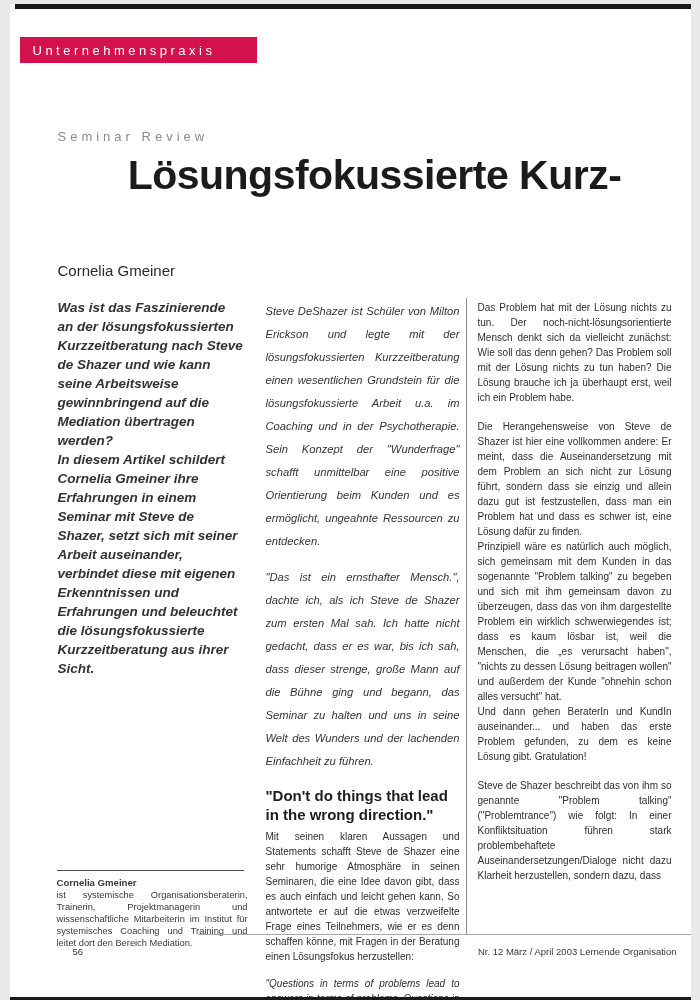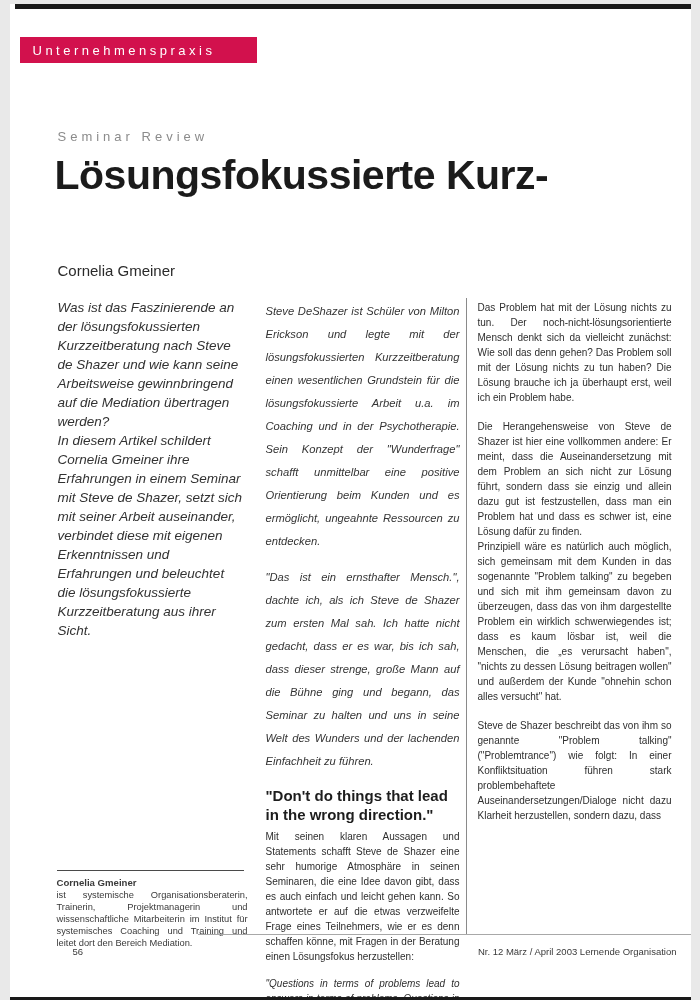--- a/index.html
+++ b/index.html
@@ -19,28 +19,29 @@
     font-size:13px; letter-spacing:3.5px; font-weight:400;
   }
   .kicker {
     position:absolute; left:48px; top:125px;
     font-size:13px; letter-spacing:4px; color:#8b8b8b;text-align:right;
   }
   .title {
     position:absolute; left:45px; top:148px; margin:0; width:640px;
     font-size:41px; line-height:47px; font-weight:bold; letter-spacing:-0.5px;
     color:#1b1b1b;
+    text-align:center;
   }
   .byline { position:absolute; left:48px; top:258px; font-size:15px; color:#2a2a2a; }
 
   .col-left {
     position:absolute; left:48px; top:294px; width:186px;
     font-style:italic; font-size:13.5px; line-height:19px; color:#323232;
   }
-  .col-left p { margin:0; }
+  .col-left p { margin:0;font-weight:bold; }
 
   .col-mid  { position:absolute; left:256px; top:296px; width:194px; }
   .col-right{ position:absolute; left:468px; top:296px; width:194px; }
 
   .lead {
     font-style:italic; font-size:11.2px; line-height:23px; color:#343434;
     text-align:justify; margin:0 0 13px 0;
   }
   .body-text {
     font-size:10px; line-height:15px; color:#2e2e2e;
@@ -101,20 +102,21 @@
 
   <div class="divider"></div>
 
   <div class="col-right">
     <div>
       <p class="body-text">Das Problem hat mit der Lösung nichts zu tun. Der noch-nicht-lösungsorientierte Mensch denkt sich da vielleicht zunächst: Wie soll das denn gehen? Das Problem soll mit der Lösung nichts zu tun haben? Die Lösung brauche ich ja überhaupt erst, weil ich ein Problem habe.</p>
     </div>
     <div class="block-gap">
       <p class="body-text">Die Herangehensweise von Steve de Shazer ist hier eine vollkommen andere: Er meint, dass die Auseinandersetzung mit dem Problem an sich nicht zur Lösung führt, sondern dass sie einzig und allein dazu gut ist festzustellen, dass man ein Problem hat und dass es schwer ist, eine Lösung dafür zu finden.</p>
       <p class="body-text">Prinzipiell wäre es natürlich auch möglich, sich gemeinsam mit dem Kunden in das sogenannte "Problem talking" zu begeben und sich mit ihm gemeinsam davon zu überzeugen, dass das von ihm dargestellte Problem ein wirklich schwerwiegendes ist; dass es kaum lösbar ist, weil die Menschen, die „es verursacht haben", "nichts zu dessen Lösung beitragen wollen" und außerdem der Kunde "ohnehin schon alles versucht" hat.</p>
+      <p class="body-text">Und dann gehen BeraterIn und KundIn auseinander... und haben das erste Problem gefunden, zu dem es keine Lösung gibt. Gratulation!</p>
     </div>
     <div class="block-gap">
       <p class="body-text">Steve de Shazer beschreibt das von ihm so genannte "Problem talking" ("Problemtrance") wie folgt: In einer Konfliktsituation führen stark problembehaftete Auseinandersetzungen/Dialoge nicht dazu Klarheit herzustellen, sondern dazu, dass</p>
     </div>
   </div>
 
   <div class="author-rule"></div>
   <div class="author">
     <span class="name">Cornelia Gmeiner</span>
     <span>ist systemische Organisationsberaterin, Trainerin, Projektmanagerin und wissenschaftliche Mitarbeiterin im Institut für systemisches Coaching und Training und leitet dort den Bereich Mediation.</span>

